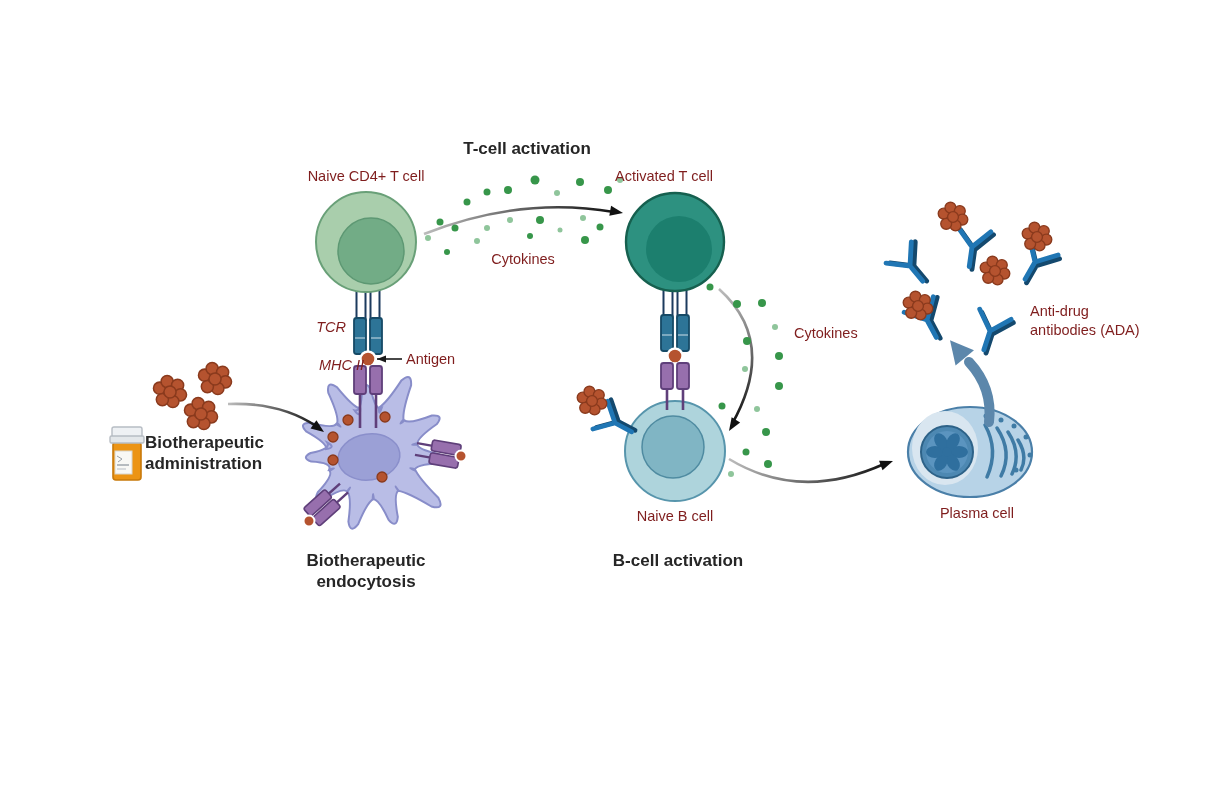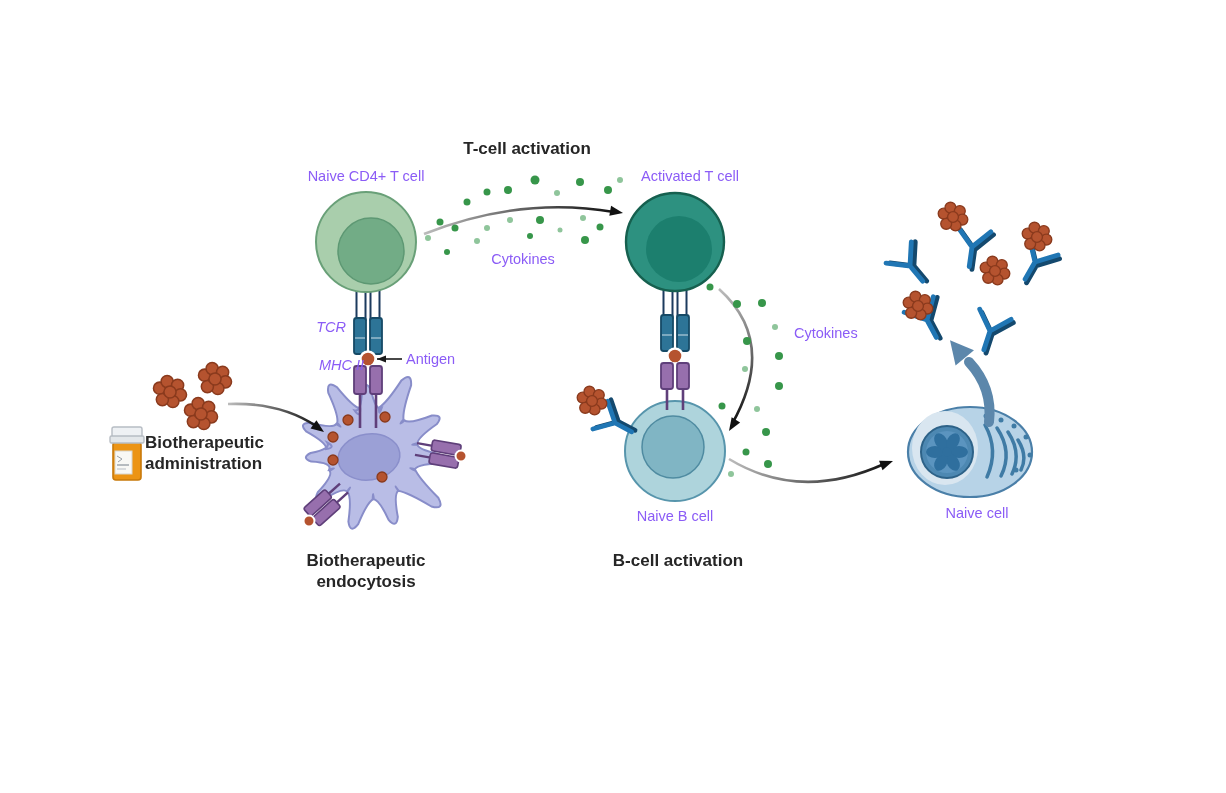--- a/index.html
+++ b/index.html
@@ -1,19 +1,19 @@
 <!DOCTYPE html>
 <html><head>
 <meta charset="utf-8">
 <style>
   html,body{margin:0;padding:0;background:#ffffff;}
   #canvas{position:relative;width:1226px;height:793px;background:#ffffff;overflow:hidden;
           font-family:"Liberation Sans",sans-serif;}
   #art{position:absolute;left:0;top:0;}
-  .lbl{position:absolute;font:14.5px/19px "Liberation Sans",sans-serif;color:#8b5cf6;white-space:pre-line;}
+  .lbl{position:absolute;font:14.5px/19px "Liberation Sans",sans-serif;color:#7f1d1d;white-space:pre-line;}
   .lbl-b{position:absolute;font:bold 17px/21px "Liberation Sans",sans-serif;color:#262626;white-space:pre-line;}
   .ctr{text-align:center;}
   .rgt{text-align:right;font-style:italic;}
   
   .mhcline{stroke:#5f3f7a;stroke-width:2.4;}
   .mhcrect{fill:#976fad;stroke:#5f3f7a;stroke-width:1.6;}
   .cytD{fill:#37964a;}
   .cytL{fill:#8fc59b;}
   .erln{stroke:#3f7ba5;stroke-width:3.5;fill:none;stroke-linecap:round;}
   .erdt{fill:#3f7ba5;}
@@ -245,27 +245,29 @@
     <use href="#antibody" transform="translate(990,331) rotate(18) scale(1.1)"></use>
     <use href="#cluster" transform="translate(953,217) scale(0.85)"></use>
     <use href="#cluster" transform="translate(1037,237) scale(0.85)"></use>
     <use href="#cluster" transform="translate(995,271) scale(0.85)"></use>
     <use href="#cluster" transform="translate(918,306) scale(0.85)"></use>
   </g>
 </svg>
 
 <div class="lbl-b ctr" style="left:427px;top:138px;width:200px;">T-cell activation</div>
 <div class="lbl ctr" style="left:266px;top:167px;width:200px;">Naive CD4+ T cell</div>
-<div class="lbl ctr" style="left:590px;top:167px;width:200px;text-align:center;">Activated T cell</div>
+<div class="lbl ctr" style="left:564px;top:167px;width:200px;text-align:center;">Activated T cell</div>
 <div class="lbl ctr" style="left:473px;top:250px;width:100px;">Cytokines</div>
 <div class="lbl rgt" style="left:296px;top:318px;width:50px;">TCR</div>
 <div class="lbl rgt" style="left:304px;top:356px;width:60px;">MHC II</div>
 <div class="lbl" style="left:406px;top:350px;width:80px;">Antigen</div>
 <div class="lbl-b" style="left:145px;top:432px;width:150px;">Biotherapeutic
 administration</div>
 <div class="lbl-b ctr" style="left:266px;top:550px;width:200px;">Biotherapeutic
 endocytosis</div>
 <div class="lbl" style="left:794px;top:324px;width:100px;">Cytokines</div>
 <div class="lbl ctr" style="left:575px;top:507px;width:200px;">Naive B cell</div>
 <div class="lbl-b ctr" style="left:578px;top:550px;width:200px;">B-cell activation</div>
-<div class="lbl ctr" style="left:877px;top:504px;width:200px;">Naive cell</div>
+<div class="lbl ctr" style="left:877px;top:504px;width:200px;">Plasma cell</div>
+<div class="lbl" style="left:1030px;top:302px;width:150px;">Anti-drug
+antibodies (ADA)</div>
 
 </div>
 
 </body></html>

